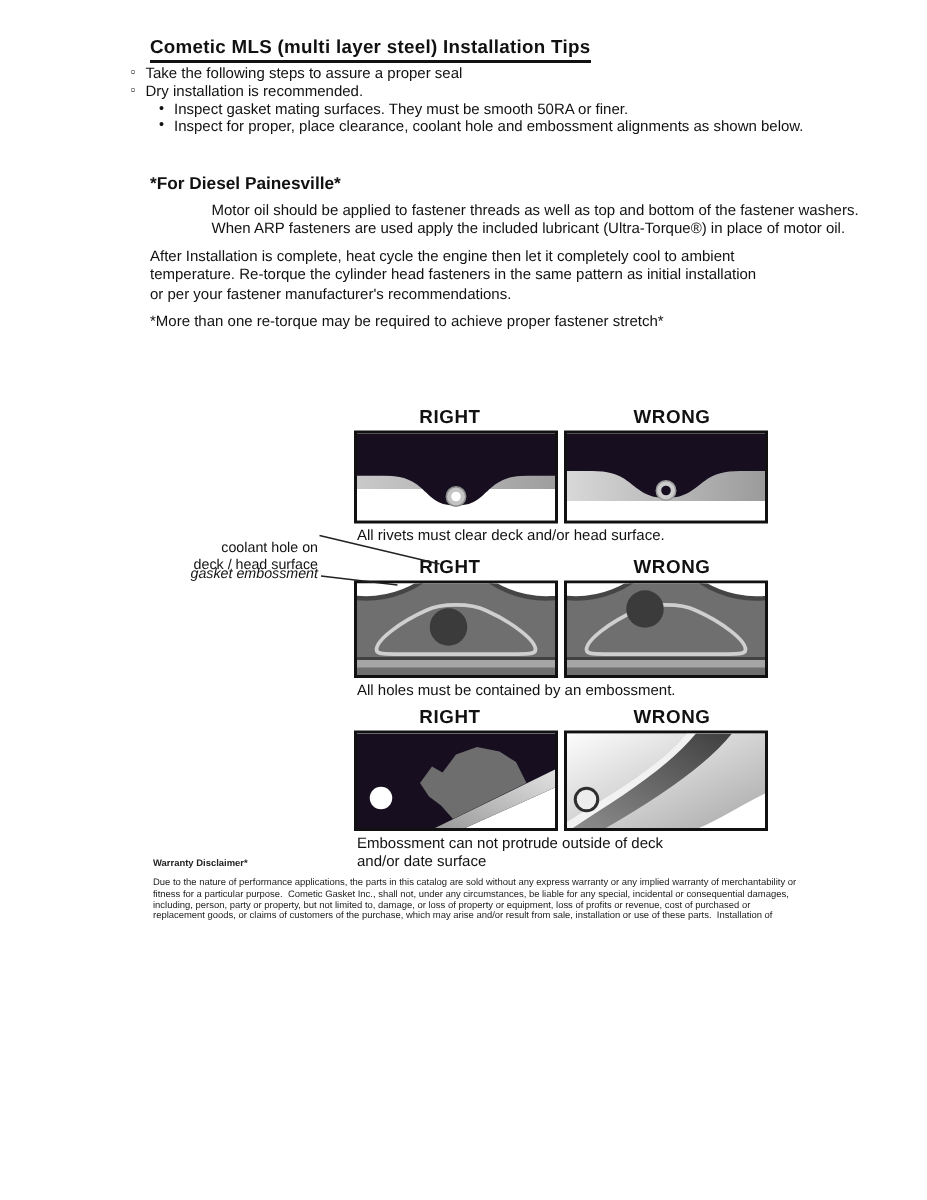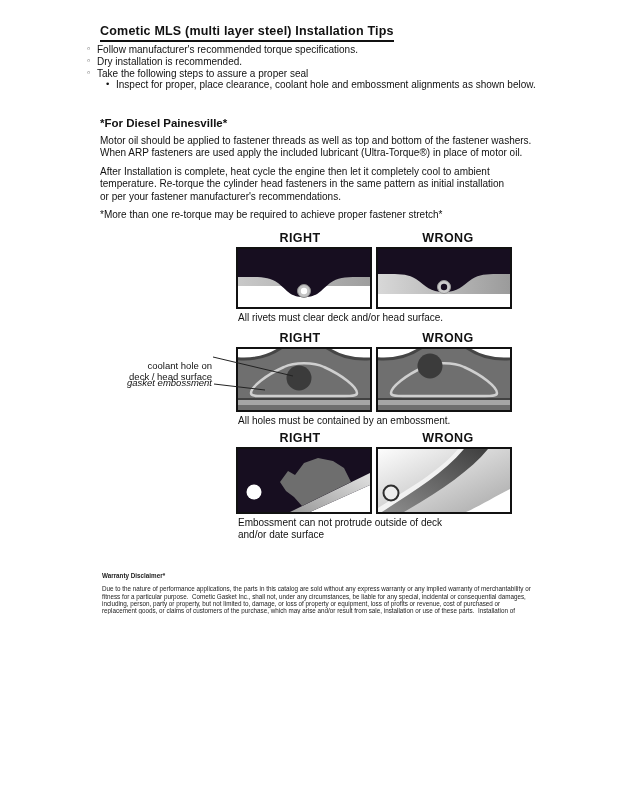--- a/index.html
+++ b/index.html
@@ -22,28 +22,28 @@
   .tips li.lvl1::before { content:"◦"; position:absolute; left:0; top:0;
           font-family:"DejaVu Sans", sans-serif; font-size:9px; }
   .tips li.lvl2 { margin-left:19px; }
   .tips li.lvl2::before { content:"•"; position:absolute; left:0; top:0;
           font-family:"DejaVu Sans", sans-serif; font-size:9px; }
 
   
   .diesel-h { position:absolute; left:100px; top:117px; font-size:11.5px; font-weight:bold; }
   .para { position:absolute; left:100px; width:460px; font-size:10px; line-height:12.3px;
           white-space:pre-line; }
-  .p1 { top:135px; }
+  .p1 { top:135px;margin-left:41px; }
   .p2 { top:166px; }
   .p3 { top:209px; }
 
   
   .dgm-row { position:absolute; left:236px; width:276px; }
   .row1 { top:231px; } .row2 { top:331px; } .row3 { top:431px; }
-  .dgm-labels { display:flex; gap:20px; }
+  .dgm-labels { display:flex; gap:20px;margin-top:40px; }
   .dgm-labels span { display:block; width:136px; text-align:center;
           font-size:12.5px; font-weight:bold; letter-spacing:.4px; }
   .dgm-boxes { display:flex; gap:4px; margin-top:2px; }
   .dgm-box { border:2px solid #111; font-size:0; line-height:0; background:#fff; }
   .dgm-caption { font-size:10px; line-height:11.5px; margin-top:3px; padding-left:2px;
           white-space:pre-line; }
 
   
   .anno { position:absolute; text-align:right; font-size:9.5px; line-height:10.5px;
           white-space:pre-line; }
@@ -61,23 +61,23 @@
   .pagenum { position:absolute; left:388px; top:759px; font-size:13.5px; letter-spacing:.3px; }
 </style>
 </head>
 <body>
 
 <div class="page">
 
   <div class="title">Cometic MLS (multi layer steel) Installation Tips</div>
 
   <ul class="tips">
-    <li class="lvl1"><span>Follow manufacturer's recommended torque specifications.</span></li>
+    <li class="lvl1"><span>Take the following steps to assure a proper seal</span></li>
     <li class="lvl1"><span>Dry installation is recommended.</span></li>
-    <li class="lvl1"><span>Take the following steps to assure a proper seal</span></li>
+    <li class="lvl2"><span>Inspect gasket mating surfaces.  They must be smooth 50RA or finer.</span></li>
     <li class="lvl2"><span>Inspect for proper, place clearance, coolant hole and embossment alignments as shown below.</span></li>
   </ul>
 
   <div class="diesel-h">*For Diesel Painesville*</div>
   <div class="para p1">Motor oil should be applied to fastener threads as well as top and bottom of the fastener washers.
 When ARP fasteners are used apply the included lubricant (Ultra-Torque®) in place of motor oil.</div>
   <div class="para p3">*More than one re-torque may be required to achieve proper fastener stretch*</div>
   <div class="para p2">After Installation is complete, heat cycle the engine then let it completely cool to ambient
 temperature. Re-torque the cylinder head fasteners in the same pattern as initial installation
 or per your fastener manufacturer's recommendations.</div>

